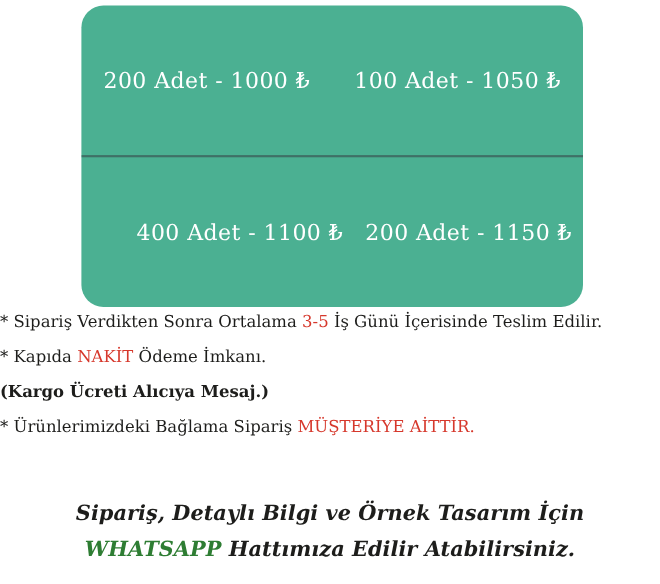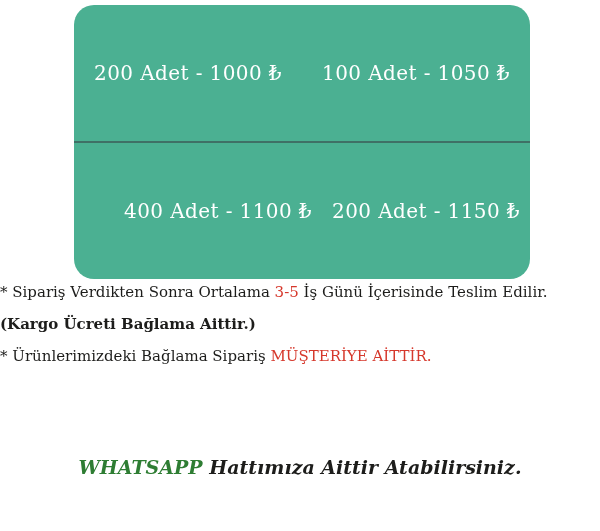--- a/index.html
+++ b/index.html
@@ -58,21 +58,23 @@
       <div class="price-cell">100 Adet - 1050 ₺</div>
     </div>
     <div class="price-row">
       <div class="price-cell">400 Adet - 1100 ₺</div>
       <div class="price-cell">200 Adet - 1150 ₺</div>
     </div>
   </div>
 
   <div class="notes">
     <div class="note-line"><span>* Sipariş Verdikten Sonra Ortalama </span><span class="hl-red">3-5</span><span> İş Günü İçerisinde Teslim Edilir.</span></div>
-    <div class="note-line bold"><span>(Kargo Ücreti Bağlama Aittir.)</span></div>
+    <div class="note-line"><span>* Kapıda </span><span class="hl-red">NAKİT</span><span> Ödeme İmkanı.</span></div>
+    <div class="note-line bold"><span>(Kargo Ücreti Alıcıya Mesaj.)</span></div>
     <div class="note-line"><span>* Ürünlerimizdeki Bağlama Sipariş </span><span class="hl-red">MÜŞTERİYE AİTTİR.</span></div>
   </div>
 
   <div class="footer">
-    <div class="footer-line"><span class="hl-green">WHATSAPP</span><span> Hattımıza Aittir Atabilirsiniz.</span></div>
+    <div class="footer-line">Sipariş, Detaylı Bilgi ve Örnek Tasarım İçin</div>
+    <div class="footer-line"><span class="hl-green">WHATSAPP</span><span> Hattımıza Edilir Atabilirsiniz.</span></div>
   </div>
 
 </div>
 
 </body></html>

